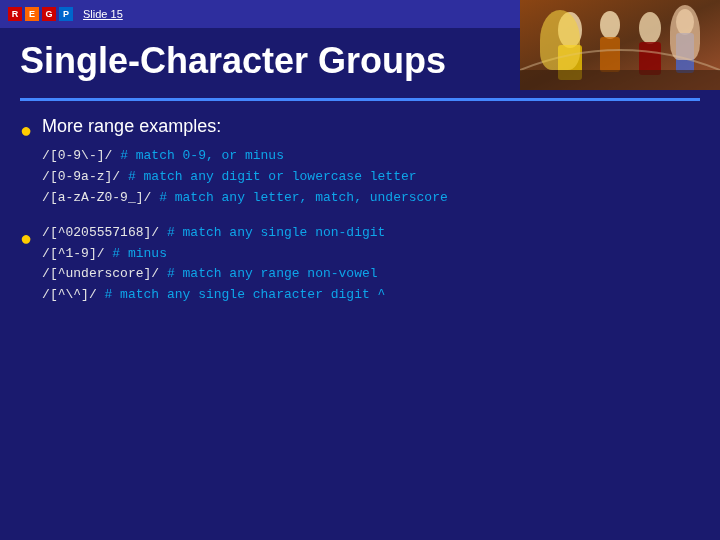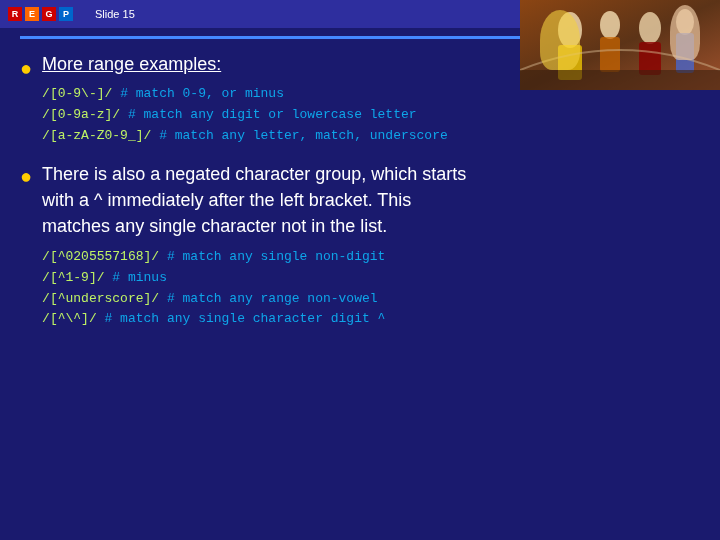--- a/index.html
+++ b/index.html
@@ -41,21 +41,22 @@
     }
 
     .logo-r { background: #cc0000; }
     .logo-e { background: #ff6600; }
     .logo-g { background: #cc0000; }
     .logo-p { background: #0066cc; }
 
     #slide-label {
       color: white;
       font-size: 11px;
-      margin-left: 16px;
+      margin-left: 4px;
+      text-decoration: underline;
     }
 
     
     #top-image {
       position: absolute;
       top: 0;
       right: 0;
       width: 200px;
       height: 90px;
       overflow: hidden;
@@ -133,38 +134,37 @@
 
     .bullet-content {
       flex: 1;
     }
 
     .bullet-text {
       font-size: 18px;
       color: white;
       margin-bottom: 8px;
       line-height: 1.3;
-      text-decoration: underline;
     }
 
     .code-block {
       font-family: 'Courier New', Courier, monospace;
       font-size: 13px;
       color: #ffffff;
       background: transparent;
       line-height: 1.6;
       margin-left: 0;
     }
 
     .code-comment {
       color: #0ea5e9;
     }
 
     .code-regex {
-      color: #bef264;
+      color: #e5e5e5;
     }
 
     
     .bullet-text-large {
       font-size: 18px;
       color: white;
       line-height: 1.45;
       margin-bottom: 8px;
     }
   </style>
@@ -205,45 +205,41 @@
       <rect x="156" y="33" width="18" height="40" rx="3" fill="#4169E1" opacity="0.7"></rect>
 
       <path d="M0,70 Q100,30 200,70" stroke="#D2B48C" stroke-width="2" fill="none" opacity="0.5"></path>
       <rect x="0" y="70" width="200" height="20" fill="#3B1F0F" opacity="0.6"></rect>
     </svg>
   </div>
 </div>
 
 <div id="slide-content">
 
+  <div id="slide-title">Single-Character Groups</div>
 
   <div id="divider"></div>
 
   <div class="bullet-section">
     <div class="bullet-dot">●</div>
     <div class="bullet-content">
       <div class="bullet-text">
         More range examples:
       </div>
       <div class="code-block">
         <span class="code-regex">/[0-9\-]/</span><span>       </span><span class="code-comment"># match 0-9, or minus</span><br>
         <span class="code-regex">/[0-9a-z]/</span><span>     </span><span class="code-comment"># match any digit or lowercase letter</span><br>
         <span class="code-regex">/[a-zA-Z0-9_]/</span><span> </span><span class="code-comment"># match any letter, match, underscore</span>
       </div>
     </div>
   </div>
 
   <div class="bullet-section">
     <div class="bullet-dot">●</div>
     <div class="bullet-content">
-      <div class="bullet-text-large">
-        There is also a negated character group, which starts<br>
-        with a ^ immediately after the left bracket. This<br>
-        matches any single character not in the list.
-      </div>
       <div class="code-block">
         <span class="code-regex">/[^0205557168]/</span><span>  </span><span class="code-comment"># match any single non-digit</span><br>
         <span class="code-regex">/[^1-9]/</span><span>         </span><span class="code-comment"># minus</span><br>
         <span class="code-regex">/[^underscore]/</span><span>   </span><span class="code-comment"># match any range non-vowel</span><br>
         <span class="code-regex">/[^\^]/</span><span>          </span><span class="code-comment"># match any single character digit ^</span>
       </div>
     </div>
   </div>
 
 </div>

